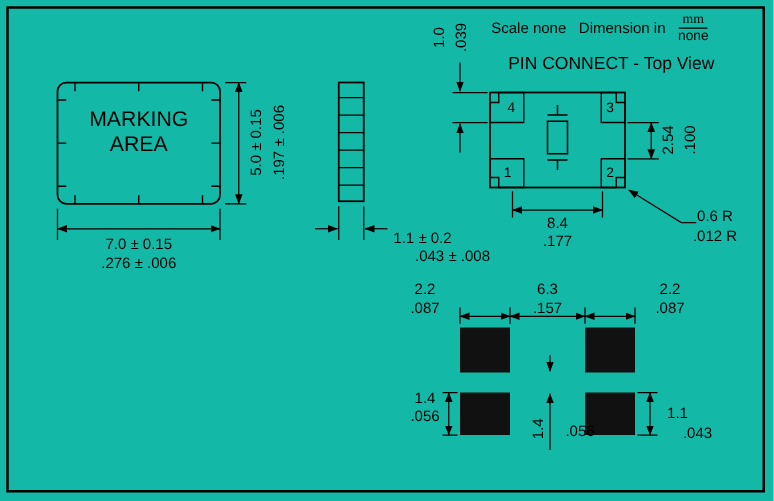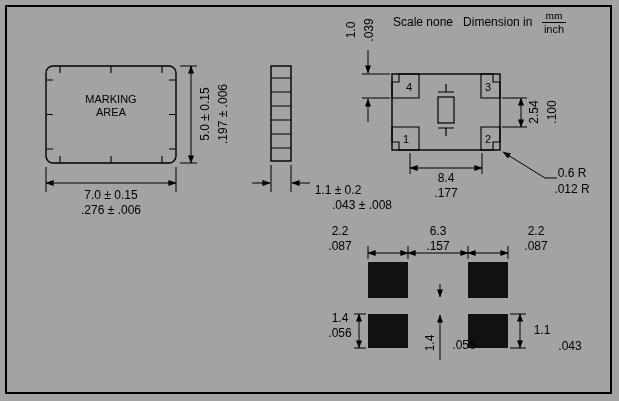--- a/index.html
+++ b/index.html
@@ -1,35 +1,35 @@
 <!DOCTYPE html>
 <html><head>
 <meta charset="utf-8">
 <style>
   html,body { margin:0; padding:0; background:#fff; }
   .sheet {
-    position:relative; width:619px; height:401px; background:#a3a3a3;
+    position:relative; width:619px; height:401px; background:#14b8a6;
     font-family:"Liberation Sans", sans-serif; color:#000; overflow:hidden;
   }
   .frame {
     position:absolute; left:5px; top:5px; width:607px; height:389px;
     border:2px solid #000; box-sizing:border-box;
   }
   svg.linework { position:absolute; left:0; top:0; }
   .t {
     position:absolute; transform:translate(-50%,-50%);
     font-size:12px; white-space:nowrap; line-height:1;
   }
   .v {
     position:absolute; transform:translate(-50%,-50%) rotate(-90deg);
     font-size:12px; white-space:nowrap; line-height:1;
   }
   .pin { font-size:11px; }
   .big { font-size:14px; }
-  .marking { text-align:center; font-size:11px; line-height:1.2; }
+  .marking { text-align:center; font-size:17px; line-height:1.2; }
   .hdr {
     position:absolute; left:393px; top:9px; display:flex; align-items:center;
     gap:10px; font-size:12px;
   }
   .frac { display:inline-flex; flex-direction:column; align-items:center; font-size:11px; line-height:1.15; }
   .frac .num { border-bottom:1px solid #000000; padding:0 3px;font-family:Liberation Serif, serif; }
 </style>
 </head>
 <body>
 
@@ -126,24 +126,25 @@
         </g>
       </g>
     </g>
   </svg>
 
   <div class="hdr">
     <span>Scale none</span>
     <span>Dimension in</span>
     <span class="frac">
       <span class="num">mm</span>
-      <span>inch</span>
+      <span>none</span>
     </span>
   </div>
 
+  <div class="t big" style="left:489px; top:50px;">PIN CONNECT - Top View</div>
 
   <div class="t marking" style="left:111px; top:106px;">
     <span style="display:block">MARKING</span>
     <span style="display:block">AREA</span>
   </div>
   <div class="t" style="left:111px; top:195px;">7.0 ± 0.15</div>
   <div class="t" style="left:111px; top:210px;">.276 ± .006</div>
   <div class="v" style="left:205px; top:114px;">5.0 ± 0.15</div>
   <div class="v" style="left:223px; top:114px;">.197 ± .006</div>
 
@@ -168,15 +169,15 @@
   <div class="t" style="left:340px; top:246px;">.087</div>
   <div class="t" style="left:438px; top:231px;">6.3</div>
   <div class="t" style="left:438px; top:246px;">.157</div>
   <div class="t" style="left:536px; top:231px;">2.2</div>
   <div class="t" style="left:536px; top:246px;">.087</div>
   <div class="t" style="left:340px; top:318px;">1.4</div>
   <div class="t" style="left:340px; top:333px;">.056</div>
   <div class="v" style="left:430px; top:343px;">1.4</div>
   <div class="t" style="left:464px; top:345px;">.056</div>
   <div class="t" style="left:542px; top:330px;">1.1</div>
-  <div class="t" style="left:570px; top:346px;">.043</div>
+  <div class="t" style="left:558px; top:346px;">.043</div>
 
 </div>
 
 </body></html>

